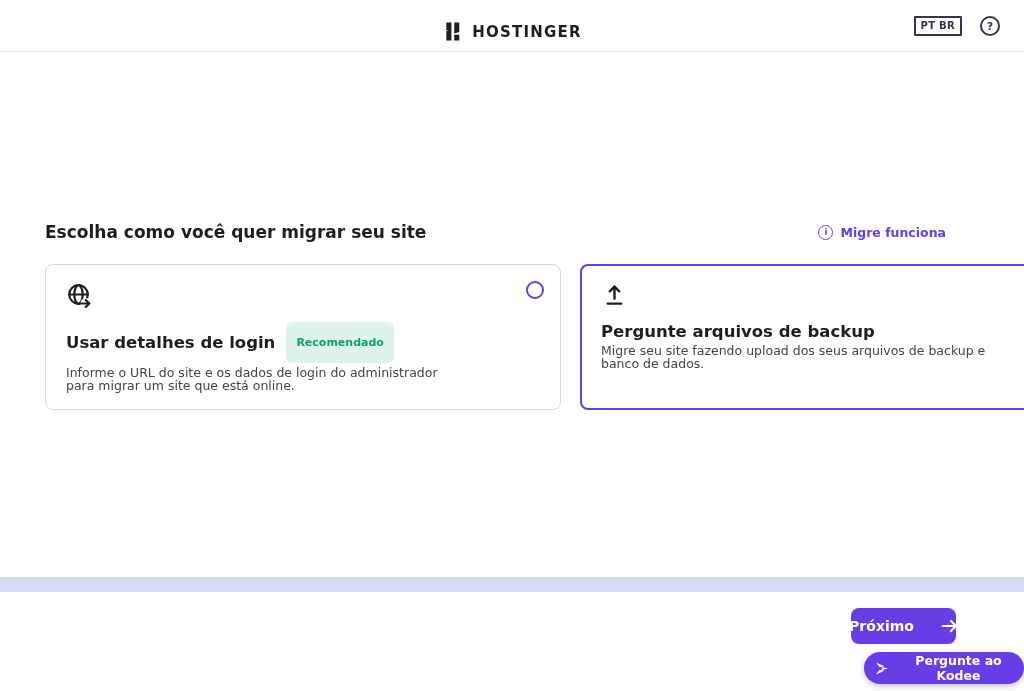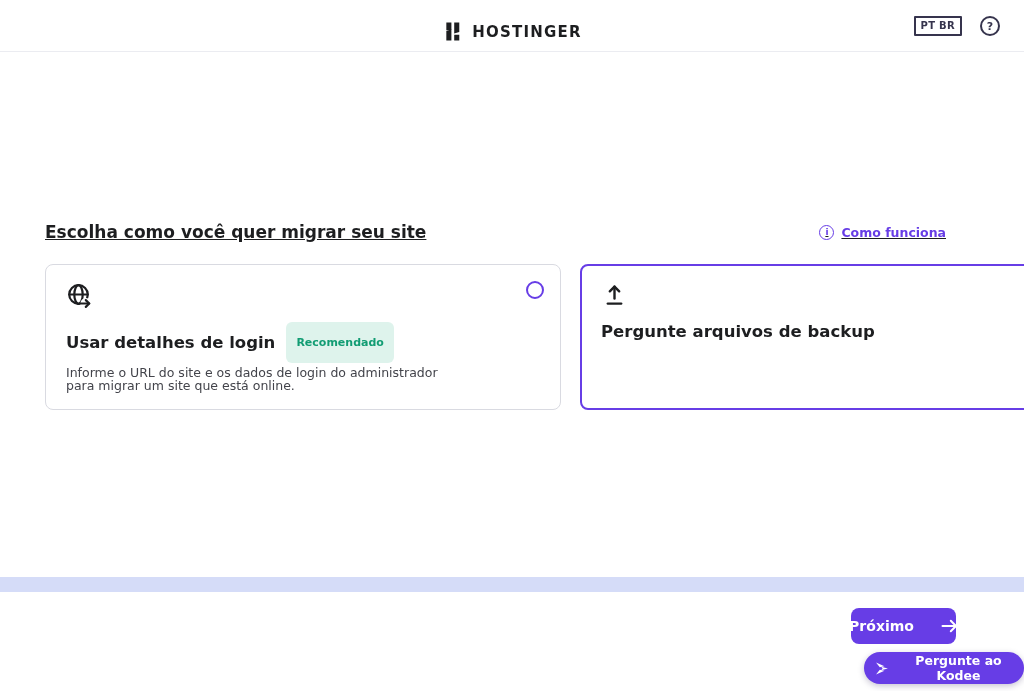--- a/index.html
+++ b/index.html
@@ -31,21 +31,21 @@
     cursor:pointer; letter-spacing:0.3px;
   }
   .help-btn {
     width:20px; height:20px; border:2px solid #36344d; border-radius:50%;
     display:flex; align-items:center; justify-content:center;
     font-size:11px; font-weight:700; color:#36344d; cursor:pointer; line-height:1;
   }
   
   .heading-row {
     position:absolute; left:45px; right:78px; top:222px;
-    display:flex; justify-content:space-between; align-items:center;text-decoration:underline;
+    display:flex; justify-content:space-between; align-items:center;
   }
   .page-title { font-size:17px; font-weight:700; color:#1d1e20; }
   .how-link {
     display:flex; align-items:center; gap:7px; cursor:pointer;
     color:#673de6; font-size:12.5px; font-weight:700;
   }
   .info-icon {
     width:15px; height:15px; border:1.6px solid #673de6; border-radius:50%;
     display:flex; align-items:center; justify-content:center;
     font-size:9px; font-weight:700; font-style:normal; line-height:1;
@@ -110,21 +110,21 @@
   <div class="header-right">
     <span class="lang-badge">PT BR</span>
     <span class="help-btn">?</span>
   </div>
 </div>
 
 <div class="heading-row">
   <div class="page-title">Escolha como você quer migrar seu site</div>
   <div class="how-link">
     <span class="info-icon">i</span>
-    <span>Como funciona</span>
+    <span>Migre funciona</span>
   </div>
 </div>
 
 <div class="cards">
 
   <div class="card">
     <div class="card-icon">
       <svg width="28" height="28" viewBox="0 0 28 28" fill="none" stroke="#1d1e20" stroke-width="2.2" stroke-linecap="round" stroke-linejoin="round">
         <circle cx="12.5" cy="12.5" r="9.3"></circle>
         <ellipse cx="12.5" cy="12.5" rx="4.2" ry="9.3"></ellipse>
@@ -151,20 +151,21 @@
         <path d="M8.8 9.3l4.7-4.7 4.7 4.7"></path>
         <path d="M6.8 21.6h13.4"></path>
       </svg>
     </div>
     <div class="radio checked">
         <span class="dot"></span>
       </div>
     <div class="card-title-row">
       <span class="card-title">Pergunte arquivos de backup</span>
     </div>
+    <div class="card-desc">Migre seu site fazendo upload dos seus arquivos de backup e banco de dados.</div>
   </div>
 
 </div>
 
 <div class="divider-bar"></div>
 
 <button class="next-btn">
   <span>Próximo</span>
   <span style="display:flex;">
     <svg width="17" height="14" viewBox="0 0 17 14" fill="none" stroke="#ffffff" stroke-width="2" stroke-linecap="round" stroke-linejoin="round">

